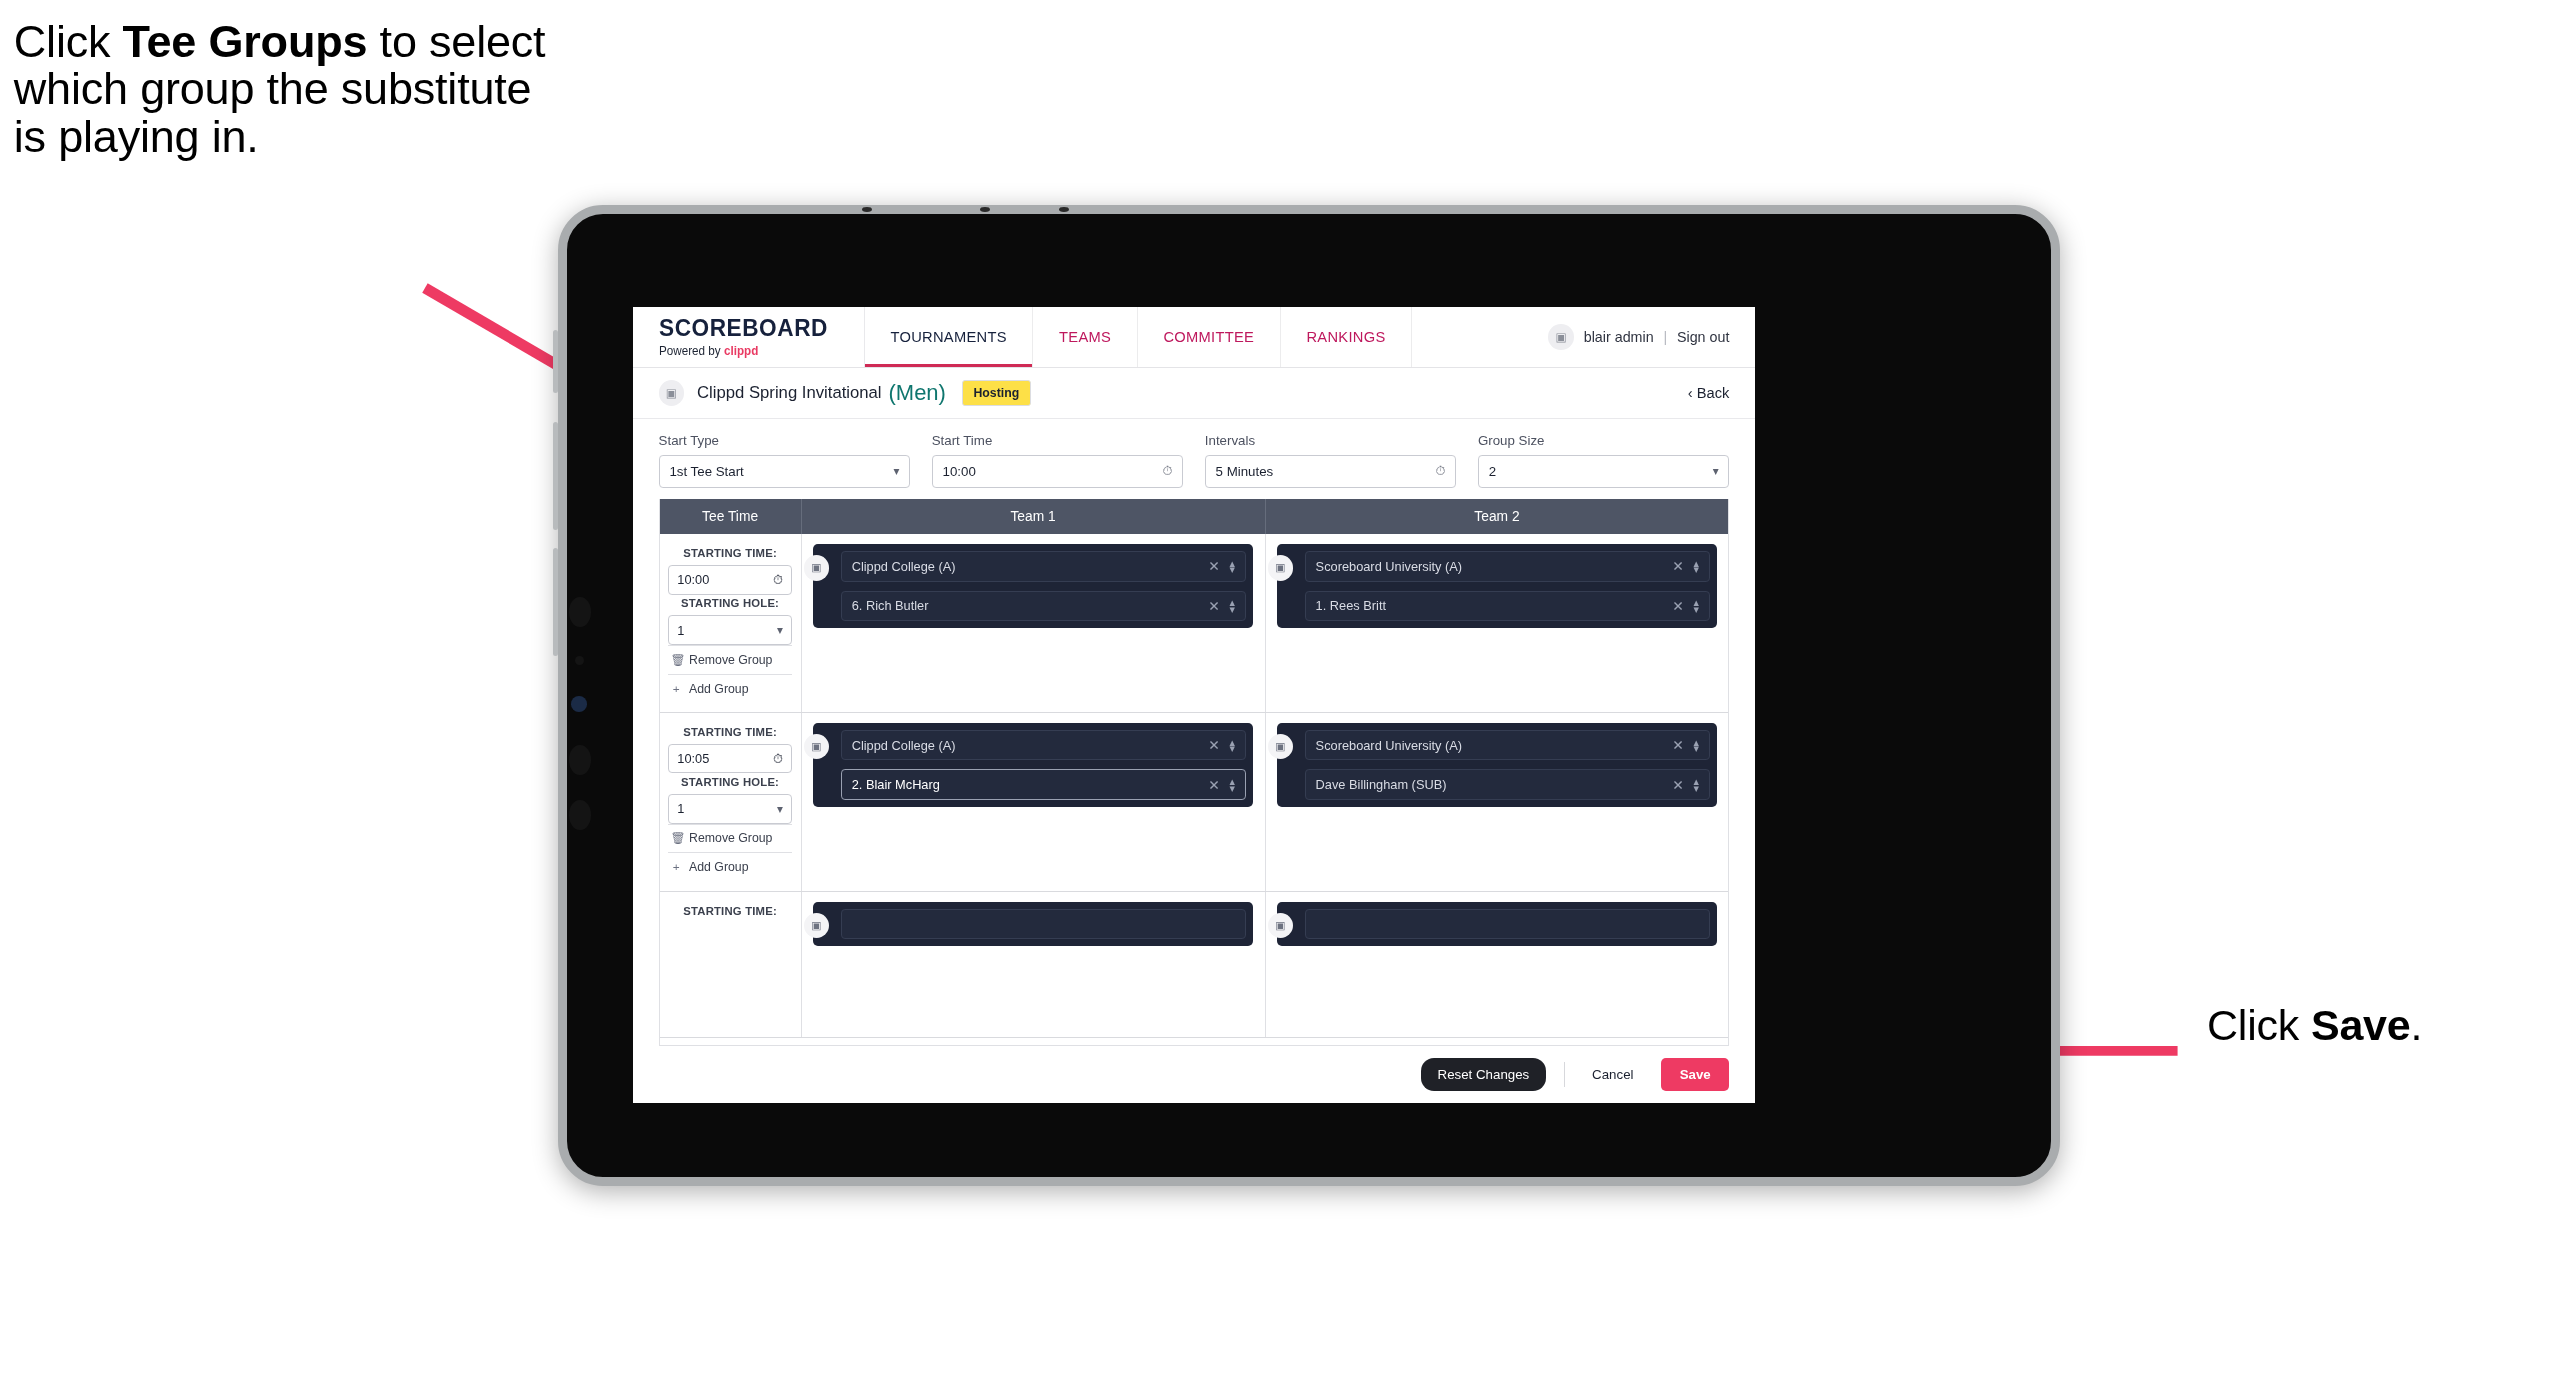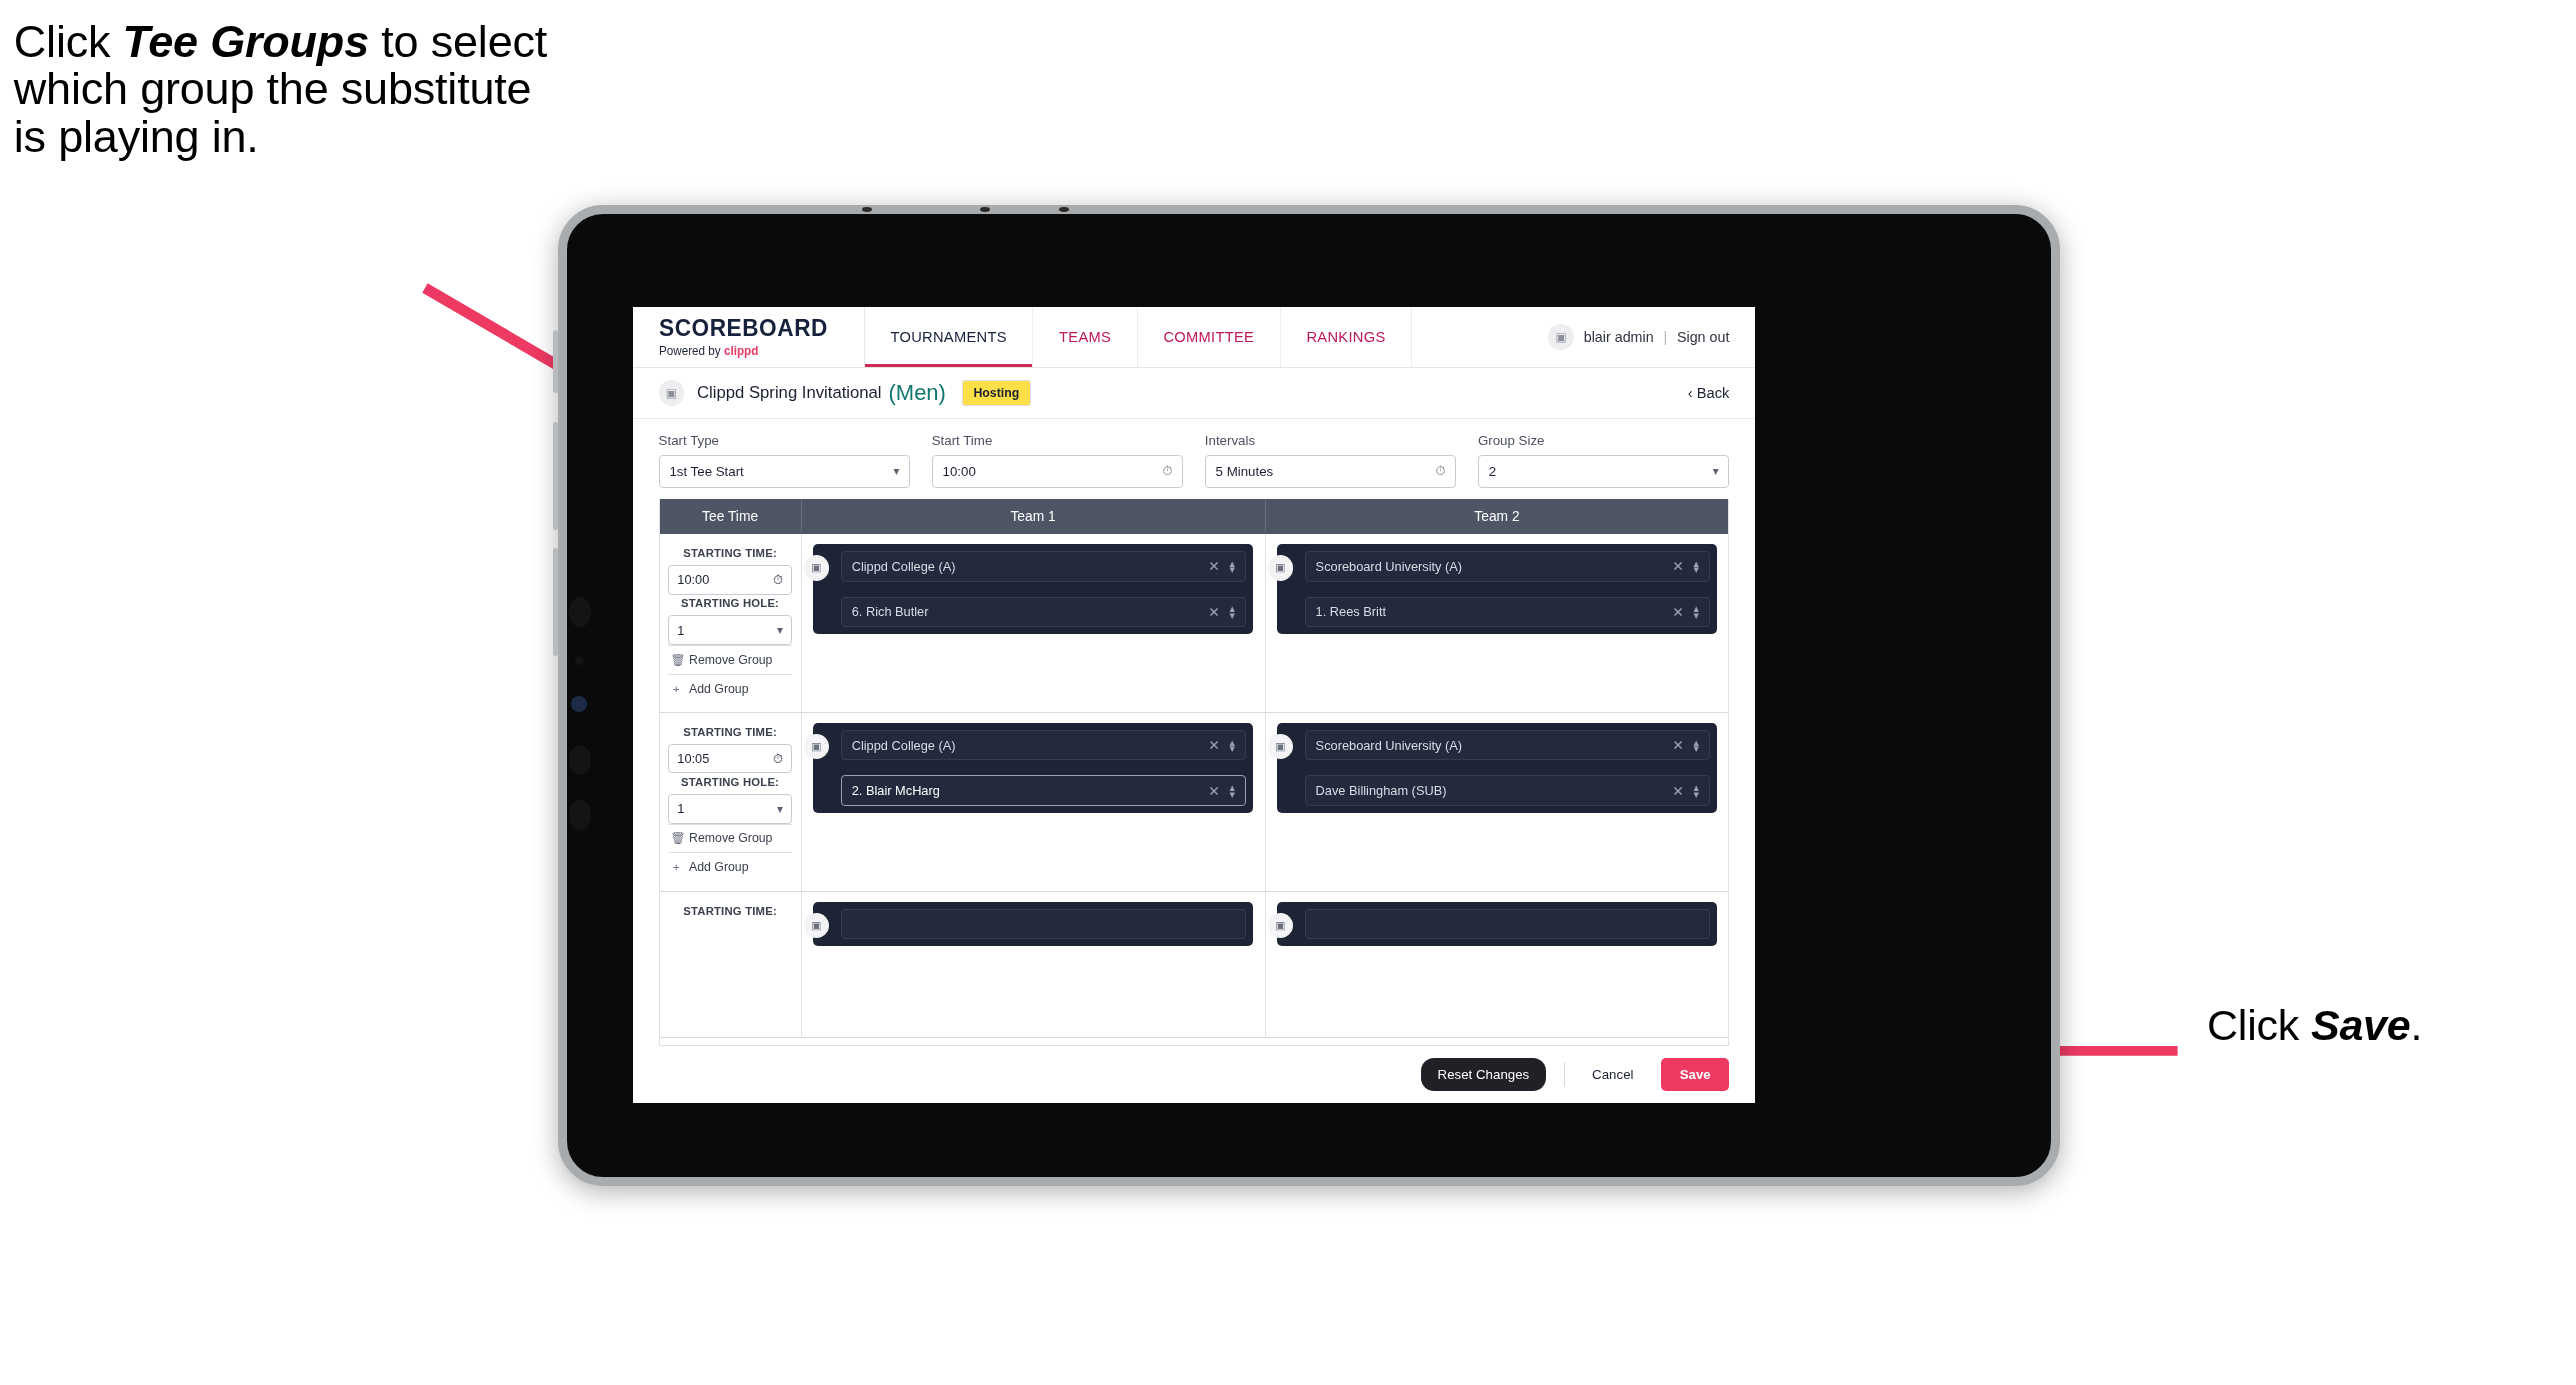--- a/index.html
+++ b/index.html
@@ -12,21 +12,21 @@
   #stage { position: relative; width: 2576px; height: 1385px; background:#fff; }
 
   
   .anno {
     position: absolute;
     color: #000;
     font-size: 45px;
     line-height: 1.06;
     letter-spacing: -0.2px;
   }
-  .anno b { font-weight: 700; font-style: italic; }
+  .anno b { font-weight: 700; }
   #anno-tee   { left: 13.8px; top: 17.7px;  width: 551px; }
   #anno-note  { left: 13.8px; top: 676px; width: 551px; font-weight: 700; line-height: 1.1; }
   #anno-save  { left: 2207px; top: 1003px; width: 354px; font-size: 43px; white-space: nowrap; }
 
   .anno-svg { position: absolute; left: 0; top: 0; width: 2576px; height: 1385px; pointer-events: none; }
 
   
   #tablet {
     position: absolute; left: 558px; top: 205px;
     width: 1502px; height: 981px;
@@ -137,21 +137,21 @@
     position: relative; padding-left: 27.5px;
   }
   .card .pin {
     position:absolute; left: -9.8px; top: 10.8px;
     width: 25.6px; height: 25.6px; border-radius:50%; background:#f4f4f6;
     display:flex; align-items:center; justify-content:center; color:#6d7280; font-size:10.8px;
   }
   .row {
     background:#232a3d; border:1px solid #353d52; border-radius:3.9px;
     height: 30.5px; display:flex; align-items:center; padding: 0 9.8px;
-    font-size:12.8px; color:#d9dce5; margin-bottom: 15px;
+    font-size:12.8px; color:#d9dce5; margin-bottom: 9px;
   }
   .row:last-child { margin-bottom: 0; }
   .row.sel { border-color:#9aa1b2; color:#ffffff; }
   .row .nm { flex:1; }
   .row .x { color:#9aa1b2; font-size:13.8px; margin-right:9.8px; cursor:pointer; }
   .row .st { color:#9aa1b2; font-size:10.8px; line-height:.6; display:flex; flex-direction:column; cursor:pointer; }
 
   
   #foot {
     flex:none; height: 57px; display:flex; align-items:center; justify-content:flex-end;

